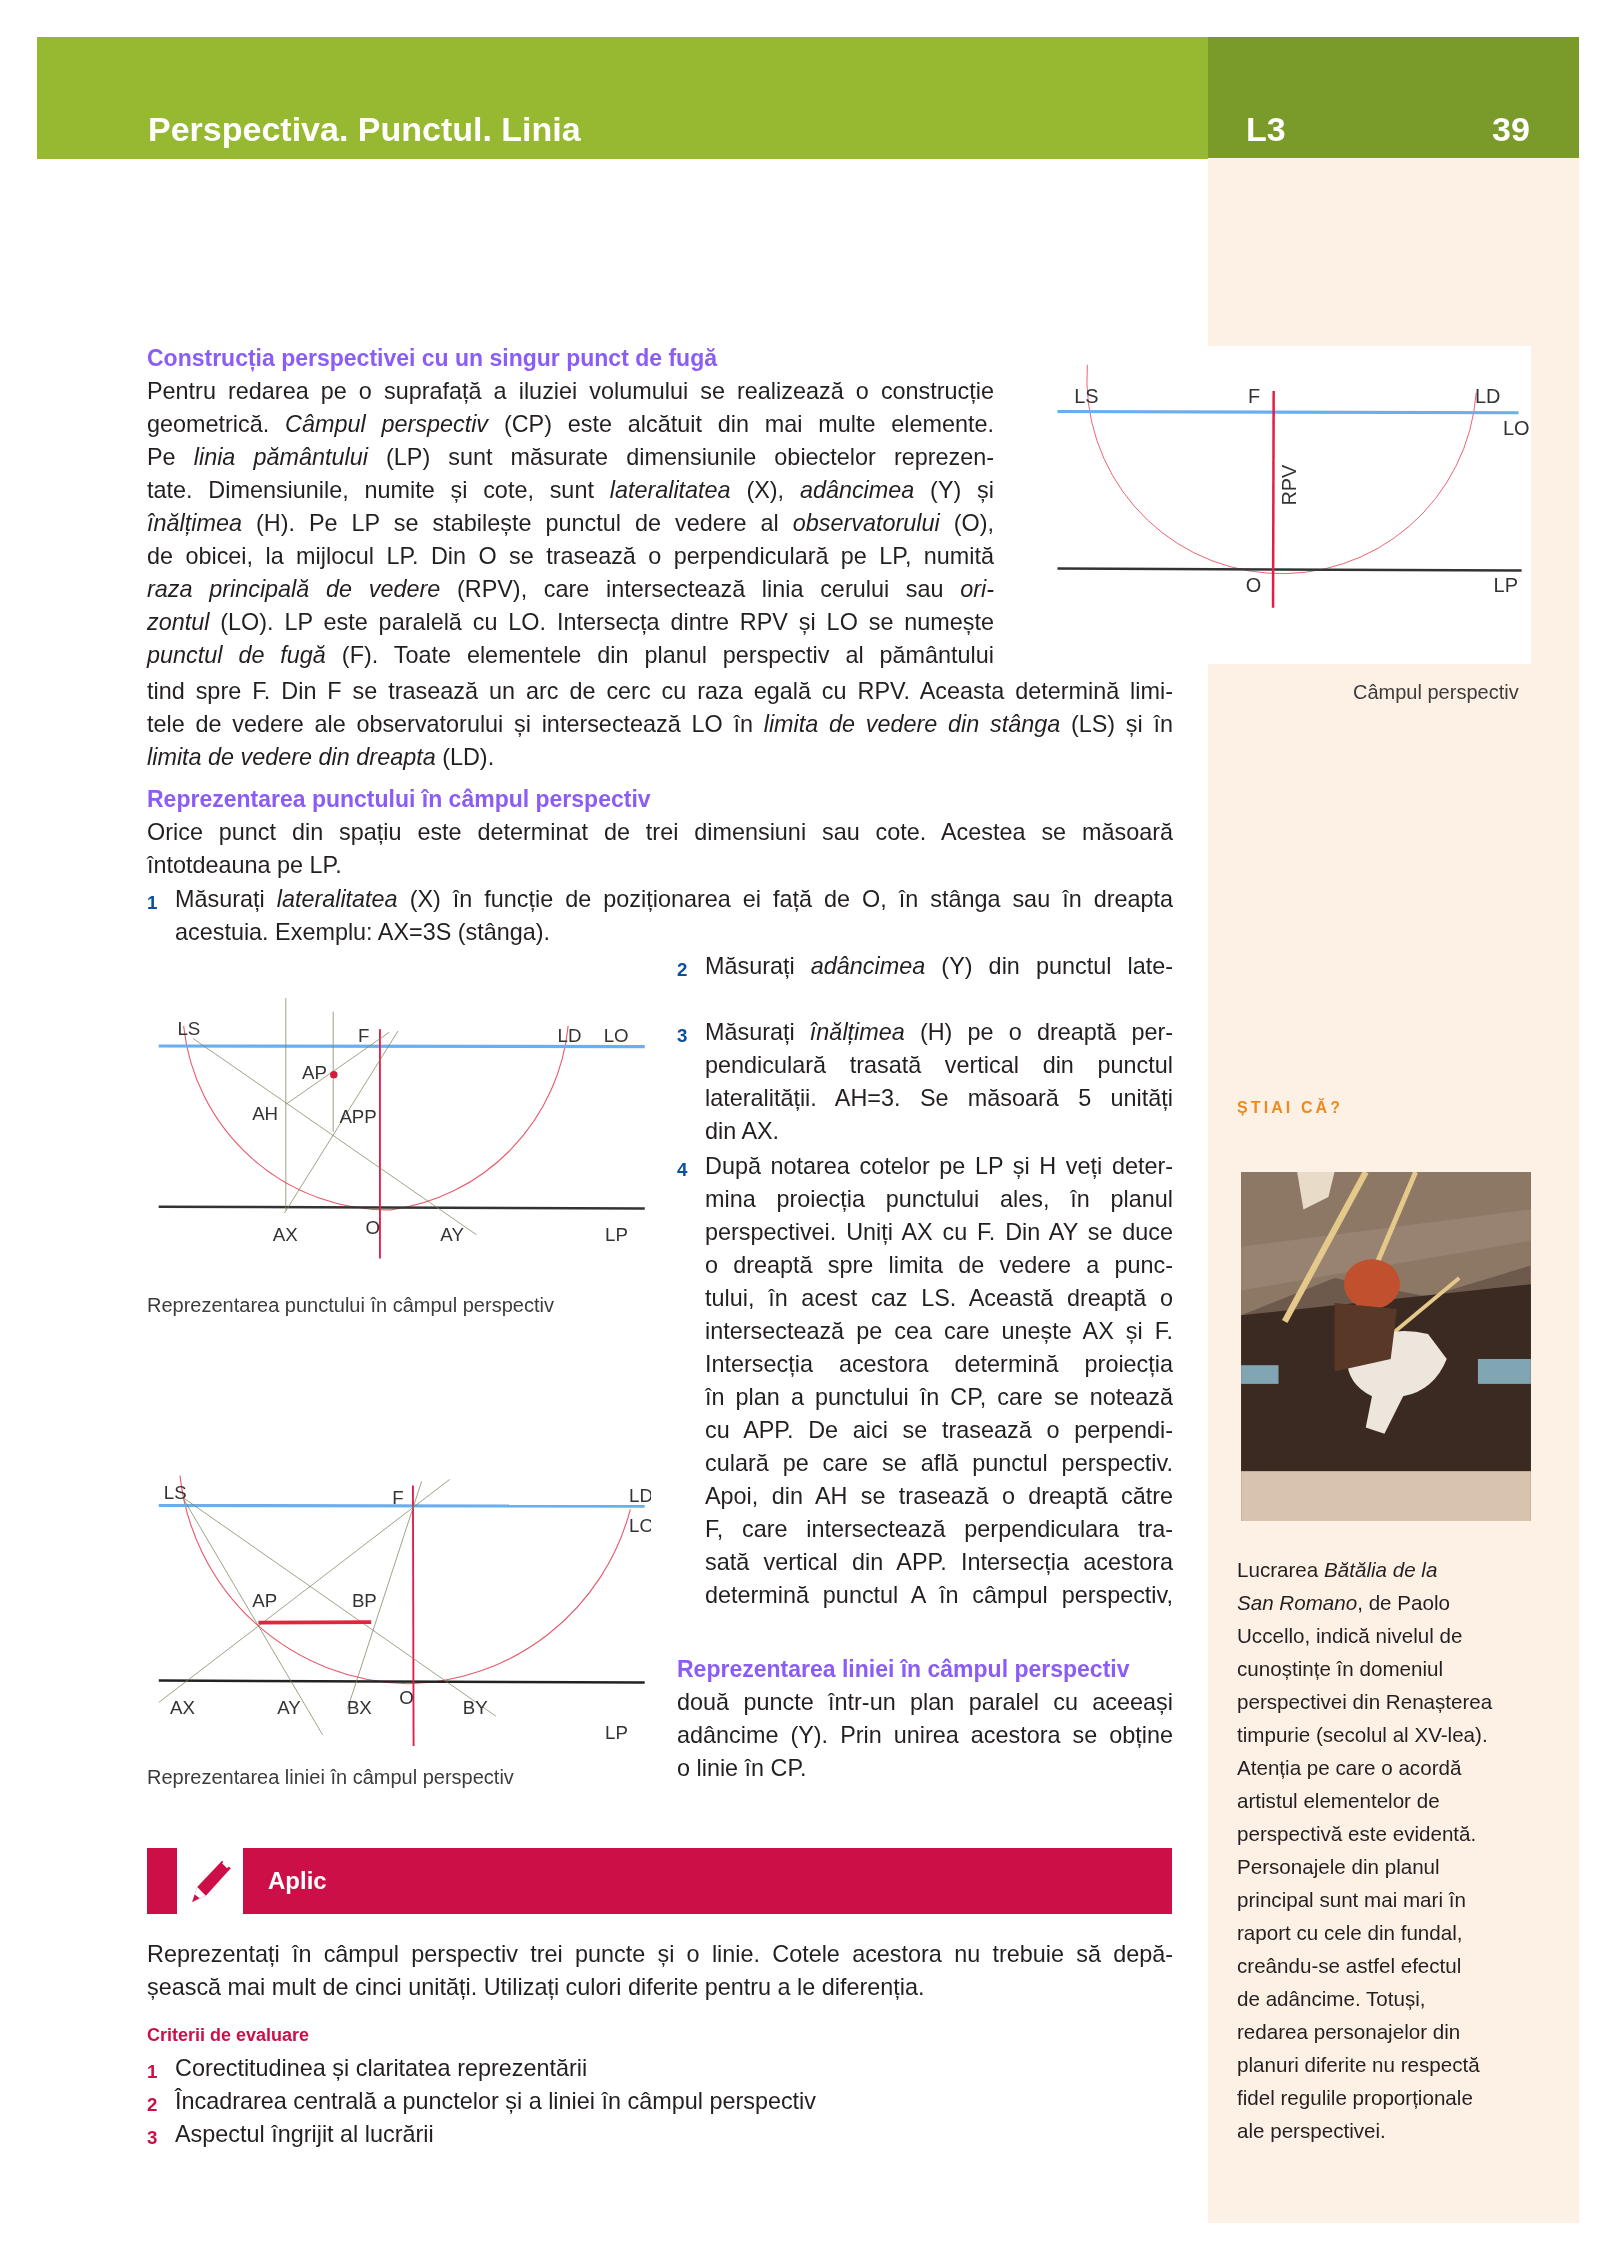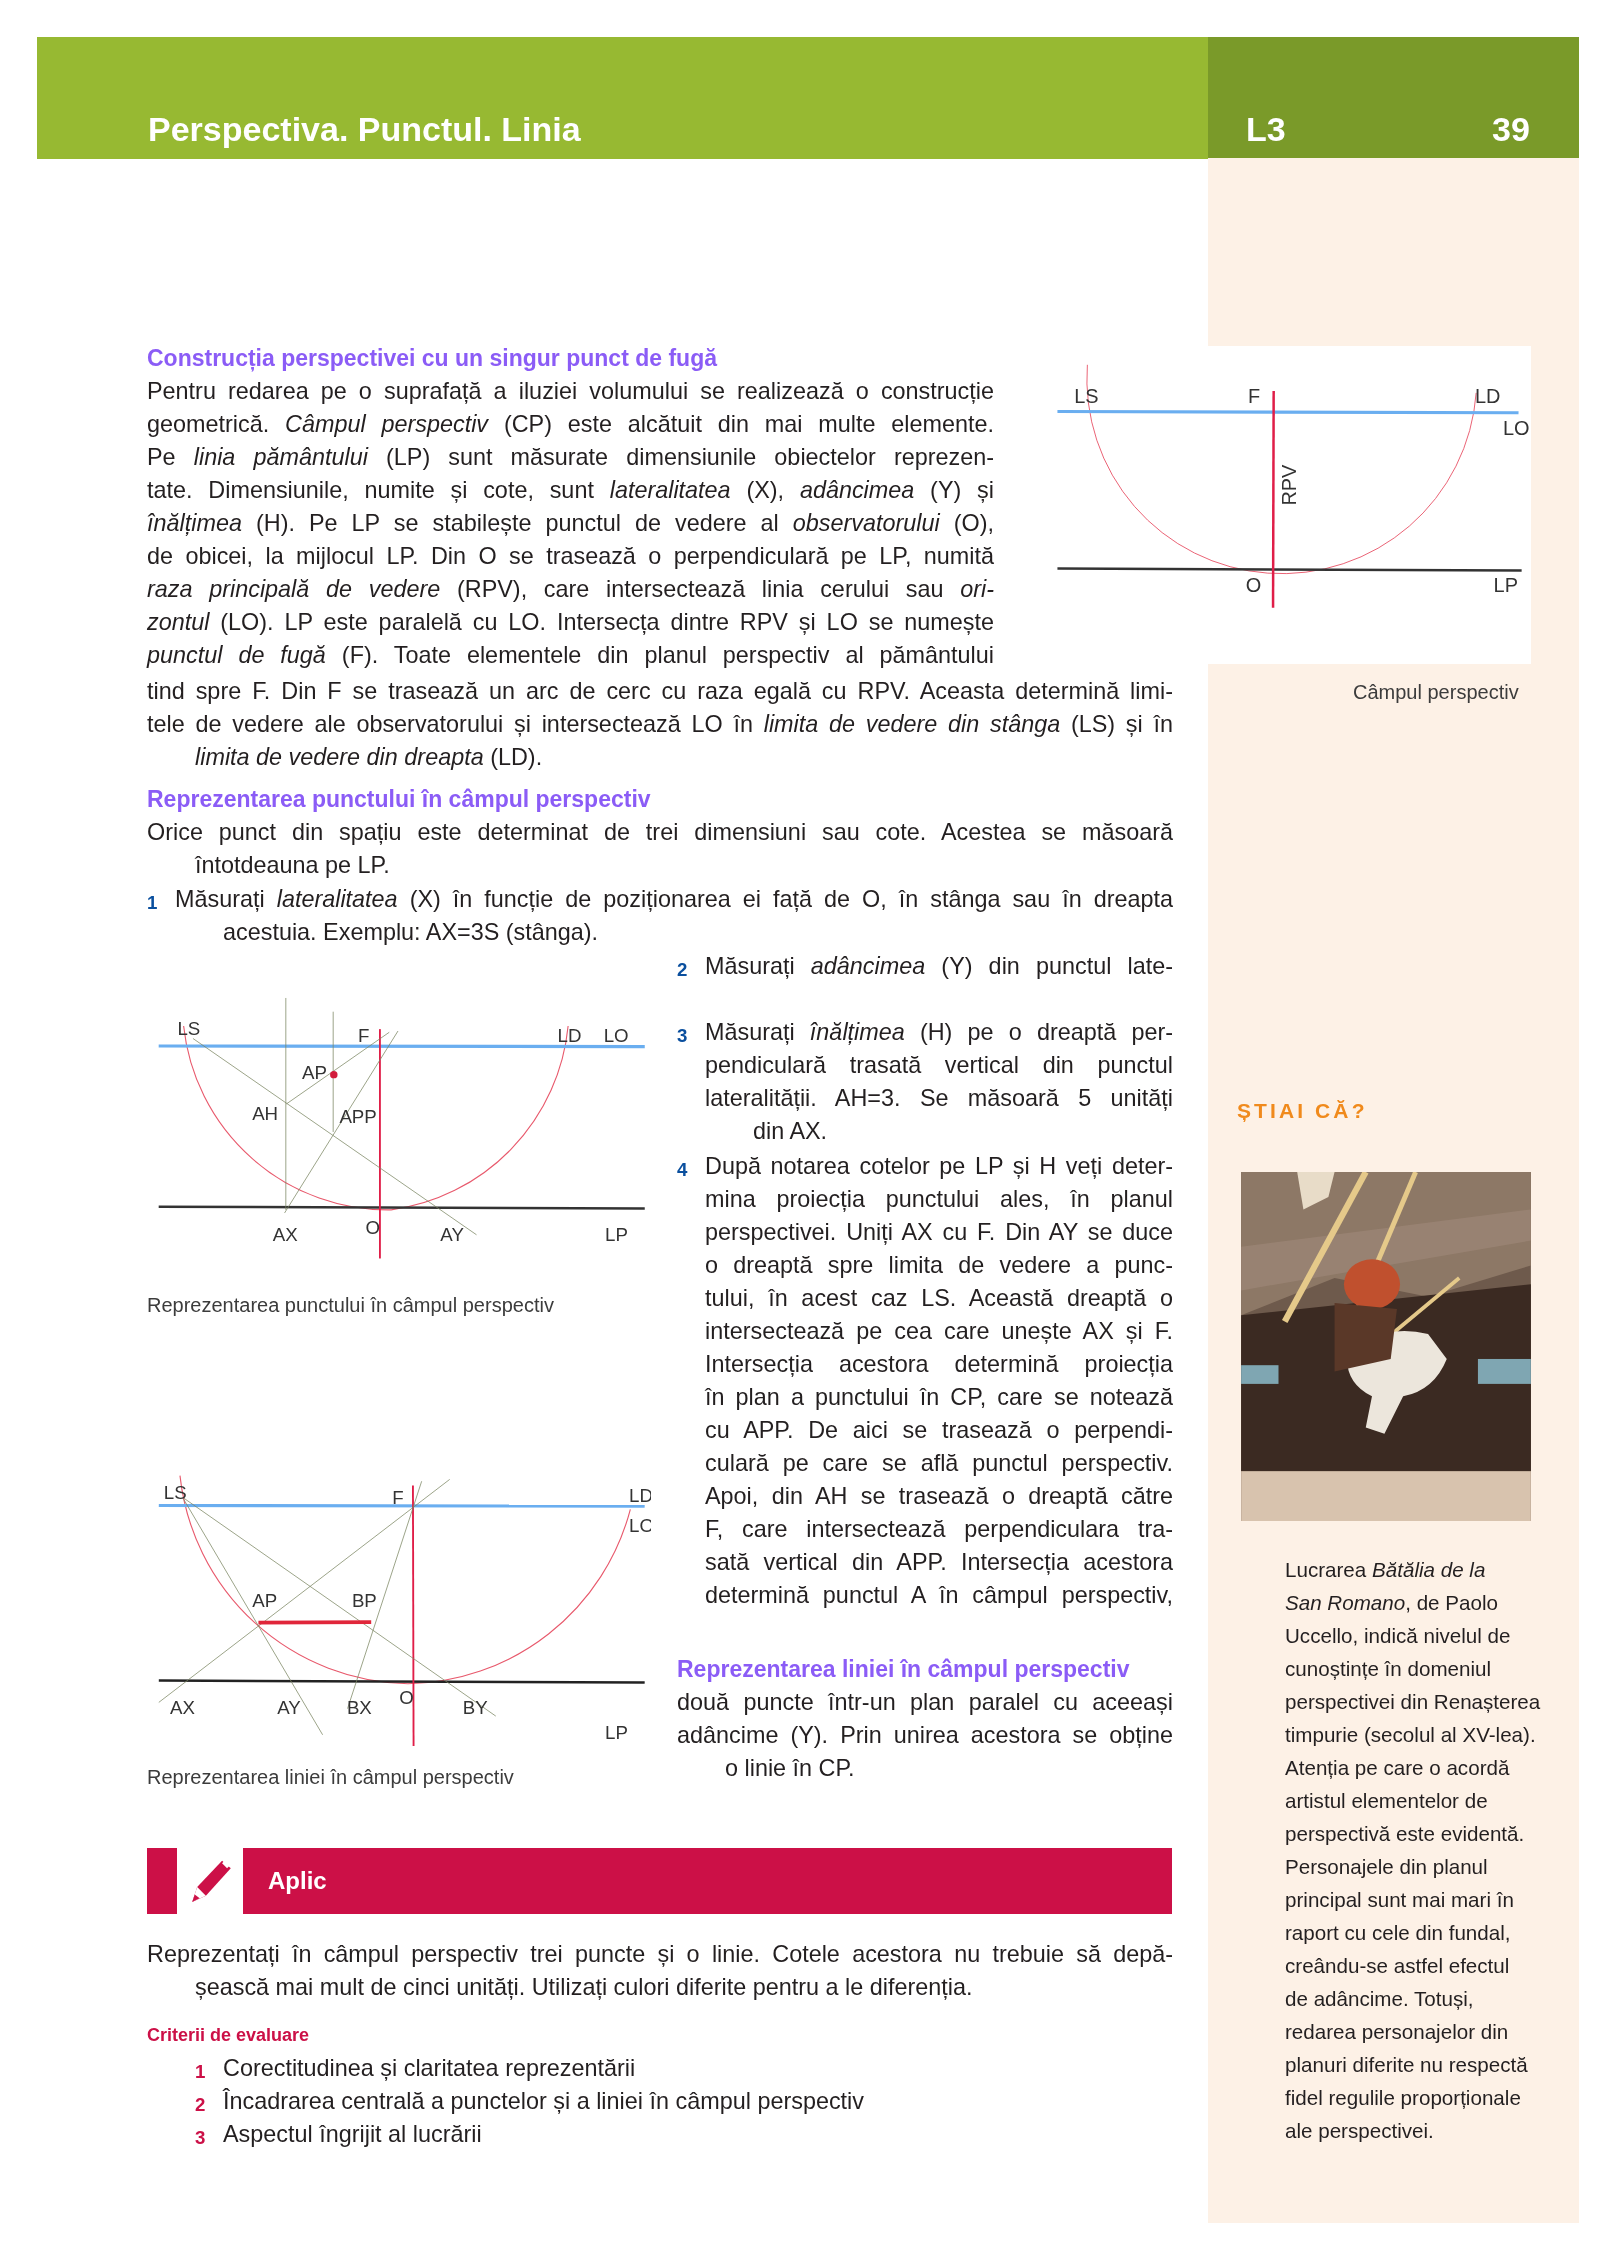--- a/index.html
+++ b/index.html
@@ -13,31 +13,31 @@
   #sidebar { left:1208px; top:158px; width:371px; height:2065px; background:#fdf1e6; }
 
   .body-text { font-size:23.4px; line-height:33px; color:#231f20; }
   .h-blue { color:#8b5cf6; font-weight:bold; font-size:23px; line-height:33px; }
   .h-red  { color:#cc1047; font-weight:bold; font-size:18px; line-height:33px; }
   .num-blue { color:#0a4f9e; font-weight:bold; font-size:18.7px; }
   .num-red  { color:#cc1047; font-weight:bold; font-size:18.7px; }
   i { font-style:italic; }
   .caption { font-size:20px; color:#3c3c3c; line-height:25px; }
   .jline { display:block; text-align:justify; text-align-last:justify; white-space:nowrap; }
-  .line { display:block; white-space:nowrap;margin-left:48px; }
+  .line { display:block; white-space:nowrap; }
   .step { position:absolute; }
   .step .n { position:absolute; left:0; top:2.5px; }
   .step .t { position:absolute; left:28px; right:0; }
 
   svg text { font-family:"Liberation Sans", sans-serif; fill:#333; }
   #aplic-left { left:147px; top:1848px; width:30px; height:66px; background:#cc1047; }
   #aplic-right { left:243px; top:1848px; width:929px; height:66px; background:#cc1047; }
   #aplic-label { left:268px; top:1865px; color:#fff; font-weight:bold; font-size:24px; line-height:31px; }
 
-  #stiai { left:1237px; top:1099px; color:#f08a1c; font-weight:bold; font-size:21px; letter-spacing:3.1px; }
+  #stiai { left:1237px; top:1099px; color:#f08a1c; font-weight:bold; font-size:16px; letter-spacing:3.1px; }
   #painting { left:1241px; top:1172px; width:290px; height:349px; overflow:hidden; }
   .side-text { font-size:20.6px; line-height:33px; color:#231f20; }
 </style>
 </head>
 <body>
 
 <div id="header" class="abs"></div>
 <div id="header-dark" class="abs"></div>
 <div class="abs hdr-text" style="left:148px;">Perspectiva. Punctul. Linia</div>
 <div class="abs hdr-text" style="left:1246px;">L3</div>

